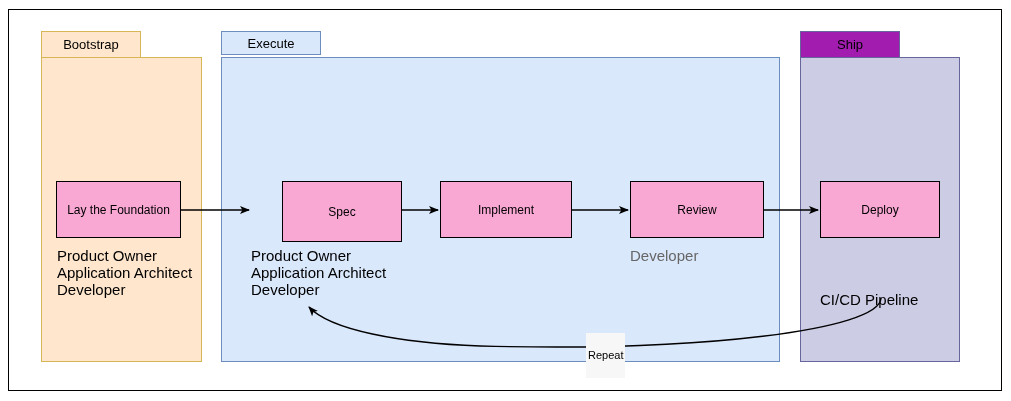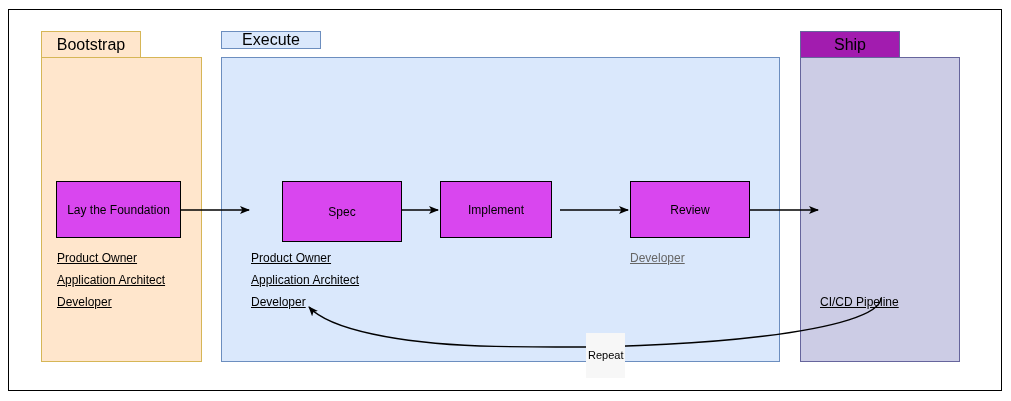--- a/index.html
+++ b/index.html
@@ -29,72 +29,71 @@
   }
 
   
   .pkg-tab {
     position: absolute;
     box-sizing: border-box;
     border: 1px solid;
     display: flex;
     align-items: center;
     justify-content: center;
-    font-size: 16px;
+    font-size: 13px;
     color: #000000;
     line-height: 1;
   }
   .pkg-body {
     position: absolute;
     box-sizing: border-box;
     border: 1px solid;
   }
 
   .pkg-bootstrap-tab { left: 41px;  top: 31px;  width: 100px; height: 27px;
       background: #ffe6cc; border-color: #d6b656; }
   .pkg-bootstrap-body{ left: 41px;  top: 57px;  width: 161px; height: 305px;
       background: #ffe6cc; border-color: #d6b656; }
 
-  .pkg-execute-tab  { left: 221px; top: 31px;  width: 100px; height: 18px;
+  .pkg-execute-tab  { left: 221px; top: 31px;  width: 100px; height: 24px;
       background: #dae8fc; border-color: #6c8ebf; }
   .pkg-execute-body { left: 221px; top: 57px;  width: 559px; height: 305px;
       background: #dae8fc; border-color: #6c8ebf; }
 
   .pkg-ship-tab     { left: 800px; top: 31px;  width: 100px; height: 27px;
       background: #a21caf; border-color: #66659c; }
   .pkg-ship-body    { left: 800px; top: 57px;  width: 160px; height: 305px;
       background: #ccccE5; border-color: #66659c; }
 
   
   .proc-box {
     position: absolute;
     box-sizing: border-box;
-    background: #d946ef;
+    background: #f9a8d4;
     border: 1px solid #000000;
     display: flex;
     align-items: center;
     justify-content: center;
     font-size: 12px;
     color: #000000;
     text-align: center;
   }
   .box-foundation { left: 56px;  top: 181px; width: 125px; height: 57px; }
   .box-spec       { left: 251px; top: 181px; width: 120px; height: 61px; margin-left: 31px; }
-  .box-implement  { left: 440px; top: 181px; width: 112px; height: 57px; }
-  .box-review     { left: 630px; top: 181px; width: 120px; height: 57px; }
+  .box-implement  { left: 440px; top: 181px; width: 132px; height: 57px; }
+  .box-review     { left: 630px; top: 181px; width: 134px; height: 57px; }
   .box-deploy     { left: 820px; top: 181px; width: 120px; height: 57px; }
 
   
   .roles {
     position: absolute;
-    font-size: 12px;
-    line-height: 22px;
+    font-size: 15px;
+    line-height: 17px;
     color: #000000;
     white-space: pre;
-    text-decoration: underline;
   }
   .roles.muted { color: #666666; }
   .roles-foundation { left: 57px;  top: 247px; }
   .roles-spec       { left: 251px; top: 247px; }
   .roles-review     { left: 630px; top: 247px; }
   .roles-deploy     { left: 820px; top: 247px; margin-top: 44px; }
 
   
   .overlay {
     position: absolute;
@@ -148,20 +147,21 @@
       <line x1="750" y1="210" x2="818" y2="210" marker-end="url(#ah)"></line>
 
       <path d="M881,298 C 880,330 700,352 480,346 C 400,343 330,330 309,307" marker-end="url(#ah2)"></path>
     </g>
   </svg>
 
   <div class="proc-box box-foundation">Lay the Foundation</div>
   <div class="proc-box box-spec">Spec</div>
   <div class="proc-box box-implement">Implement</div>
   <div class="proc-box box-review">Review</div>
+  <div class="proc-box box-deploy">Deploy</div>
 
   <div class="roles roles-foundation">Product Owner
 Application Architect
 Developer</div>
   <div class="roles roles-spec">Product Owner
 Application Architect
 Developer</div>
   <div class="roles muted roles-review">Developer</div>
   <div class="roles roles-deploy">CI/CD Pipeline</div>
 

